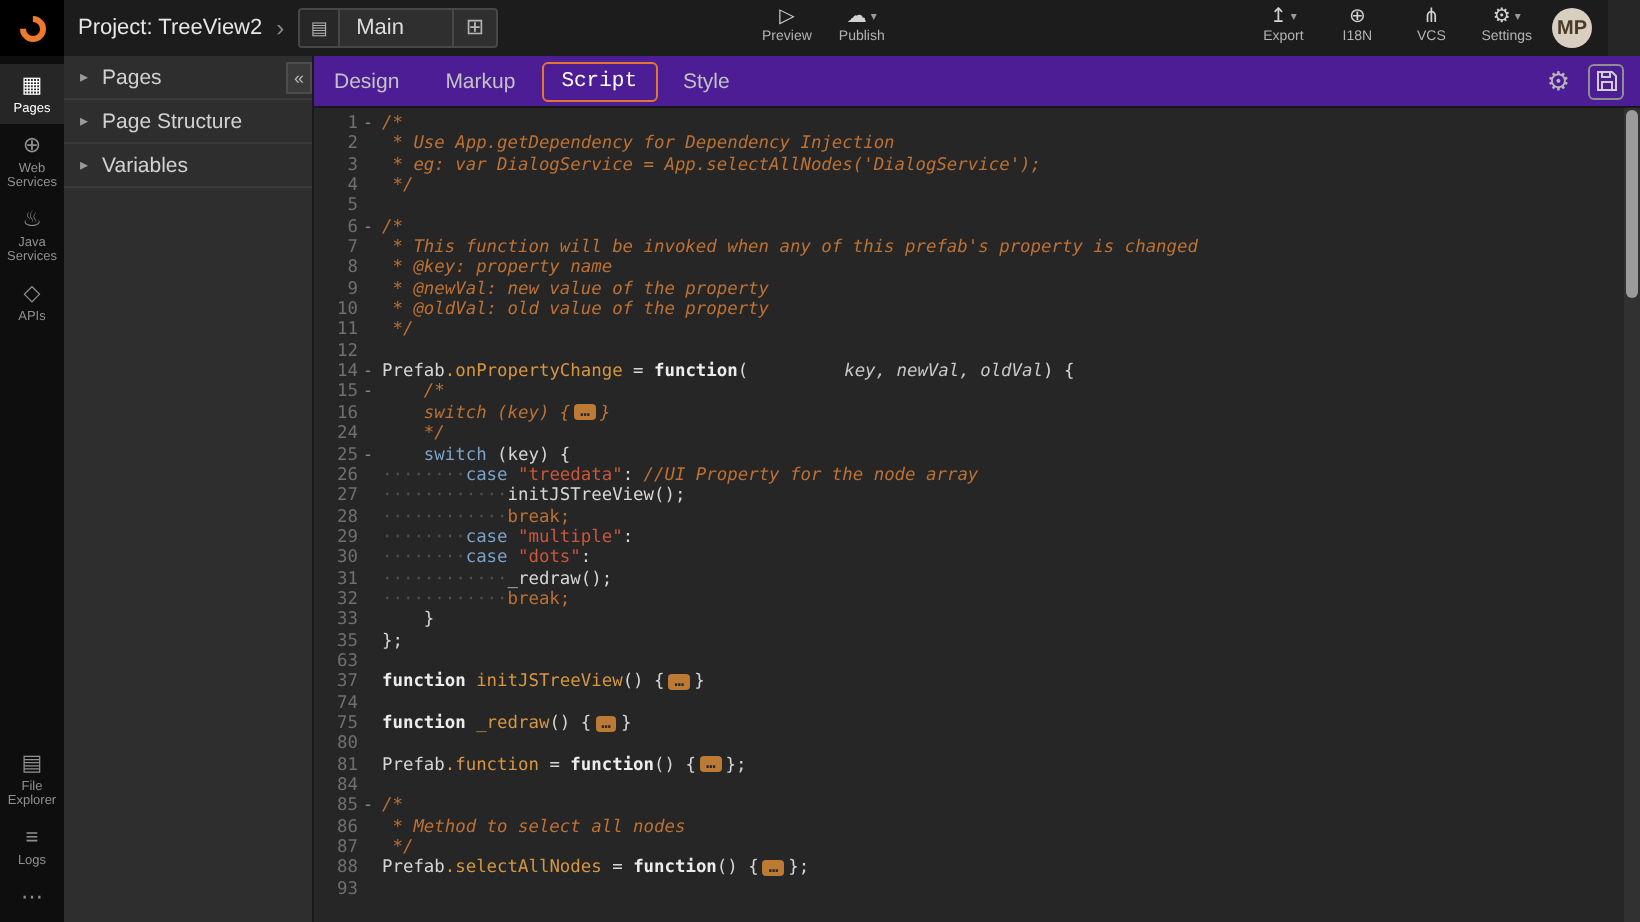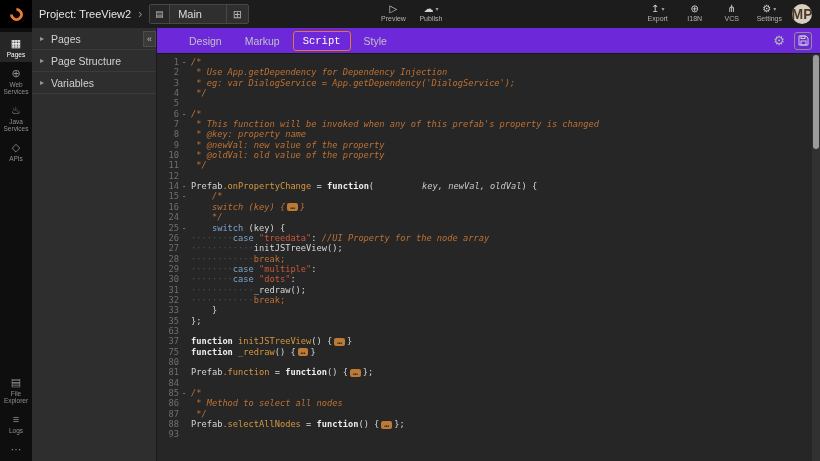--- a/index.html
+++ b/index.html
@@ -1,21 +1,21 @@
 <!DOCTYPE html>
 <html><head>
 <meta charset="utf-8">
 <style>
   * { margin:0; padding:0; box-sizing:border-box; }
   html,body { background:#111; }
   .app { position:relative; width:820px; height:461px; overflow:hidden;
          background:#262626; font-family:"Liberation Sans",sans-serif; }
 
   
-  .topbar { position:absolute; top:0; left:0; right:0; height:28px;
+  .topbar { position:absolute; top:0; left:0; right:16px; height:28px;
             background:#1c1c1c; display:flex; align-items:center; z-index:5; }
   .logo-box { width:32px; height:28px; background:#000; display:flex;
               align-items:center; justify-content:center; flex:none; cursor:pointer; }
   .logo-mark { width:13px; height:13px; border-radius:50%;
                border:3px solid #ef7b2a; border-left-color:transparent;
                transform:rotate(45deg); display:block; }
   .project { color:#e6e6e6; font-size:11px; margin-left:7px; white-space:nowrap; }
   .chev { color:#8a8a8a; margin:0 7px; font-size:12px; }
   .page-select { display:flex; align-items:center; height:20px; background:#2f2f2f;
                  border:1px solid #474747; border-radius:2px; overflow:hidden; }
@@ -26,21 +26,21 @@
              font-size:11px; line-height:18px; cursor:pointer; }
   .tb-center { position:absolute; left:381px; top:2px; display:flex; gap:13px; }
   .tb-right  { position:absolute; right:38px; top:2px; display:flex; gap:13px; }
   .tb-btn { display:flex; flex-direction:column; align-items:center; cursor:pointer; min-width:24px; }
   .tb-ic-row { display:flex; align-items:center; gap:2px; height:12px; }
   .tb-ic  { font-size:10px; line-height:11px; color:#d2d2d2; }
   .tb-caret { font-size:6px; color:#9a9a9a; }
   .tb-lbl { font-size:7px; color:#b3b3b3; margin-top:1px; white-space:nowrap; }
   .avatar { position:absolute; right:8px; top:4px; width:20px; height:20px;
             border-radius:50%; background:#d8cfc0; color:#4a3a26; font-weight:bold;
-            font-size:14px; display:flex; align-items:center; justify-content:center;
+            font-size:10px; display:flex; align-items:center; justify-content:center;
             cursor:pointer; }
 
   
   .rail { position:absolute; top:28px; left:0; bottom:0; width:32px; background:#0e0e0e;
           display:flex; flex-direction:column; align-items:center; padding:4px 0 2px; }
   .rail-top, .rail-bottom { display:flex; flex-direction:column; align-items:center; width:100%; }
   .rail-bottom { margin-top:auto; }
   .rail-item { width:100%; padding:5px 0 4px; display:flex; flex-direction:column;
                align-items:center; color:#8f8f8f; cursor:pointer; }
   .rail-item.active { color:#fff; background:#262626; }
@@ -55,22 +55,22 @@
              border-bottom:1px solid #3a3a3a; color:#d2d2d2; font-size:10.5px;
              position:relative; cursor:pointer; }
   .sec-caret { color:#9a9a9a; font-size:8px; margin-right:7px; }
   .collapse-btn { position:absolute; right:0; top:3px; width:13px; height:16px;
                   background:#3a3a3a; border:1px solid #4c4c4c; color:#bbb; font-size:9px;
                   display:flex; align-items:center; justify-content:center; cursor:pointer; }
 
   
   .content { position:absolute; top:28px; left:157px; right:0; bottom:0;
              display:flex; flex-direction:column; }
-  .tabbar { height:26px; background:#6d28d9; border-bottom:1px solid #191919;
-            display:flex; align-items:center; padding-left:22px; flex:none; }
+  .tabbar { height:26px; background:#4c1d95; border-bottom:1px solid #191919;
+            display:flex; align-items:center; flex:none; }
   .tabs { display:flex; align-items:center; gap:3px; }
   .tab { padding:3px 9px; color:#c2c2c2; font-size:10.5px; border:1px solid transparent;
          border-radius:3px; cursor:pointer; }
   .tab.active { color:#fff; border-color:#e4762f;font-family:Liberation Mono, monospace; }
   .tab-icons { margin-left:auto; display:flex; align-items:center; gap:9px; padding-right:8px; }
   .gear { color:#b5b5b5; font-size:13px; cursor:pointer; }
   .save-btn { width:18px; height:18px; border:1px solid #8f8f8f; border-radius:3px;
               display:flex; align-items:center; justify-content:center; cursor:pointer; }
 
   
@@ -237,21 +237,21 @@
             <span class="code"><span class="tok-c">/*</span></span>
           </div>
           <div class="cl">
             <span class="gut">2</span>
             <span class="fold"></span>
             <span class="code"><span class="tok-c"> * Use App.getDependency for Dependency Injection</span></span>
           </div>
           <div class="cl">
             <span class="gut">3</span>
             <span class="fold"></span>
-            <span class="code"><span class="tok-c"> * eg: var DialogService = App.getDependency('DialogService');</span></span>
+            <span class="code"><span class="tok-c"> * eg: var DialogService = App.selectAllNodes('DialogService');</span></span>
           </div>
           <div class="cl">
             <span class="gut">4</span>
             <span class="fold"></span>
             <span class="code"><span class="tok-c"> */</span></span>
           </div>
           <div class="cl">
             <span class="gut">5</span>
             <span class="fold"></span>
             <span class="code"></span>
@@ -363,20 +363,25 @@
           </div>
           <div class="cl">
             <span class="gut">63</span>
             <span class="fold"></span>
             <span class="code"></span>
           </div>
           <div class="cl">
             <span class="gut">37</span>
             <span class="fold"></span>
             <span class="code"><span class="tok-kb">function</span><span class="tok-f"> initJSTreeView</span><span class="tok-p">() {</span><span class="fold-box">…</span><span class="tok-p">}</span></span>
+          </div>
+          <div class="cl">
+            <span class="gut">74</span>
+            <span class="fold"></span>
+            <span class="code"></span>
           </div>
           <div class="cl">
             <span class="gut">75</span>
             <span class="fold"></span>
             <span class="code"><span class="tok-kb">function</span><span class="tok-f"> _redraw</span><span class="tok-p">() {</span><span class="fold-box">…</span><span class="tok-p">}</span></span>
           </div>
           <div class="cl">
             <span class="gut">80</span>
             <span class="fold"></span>
             <span class="code"></span>

